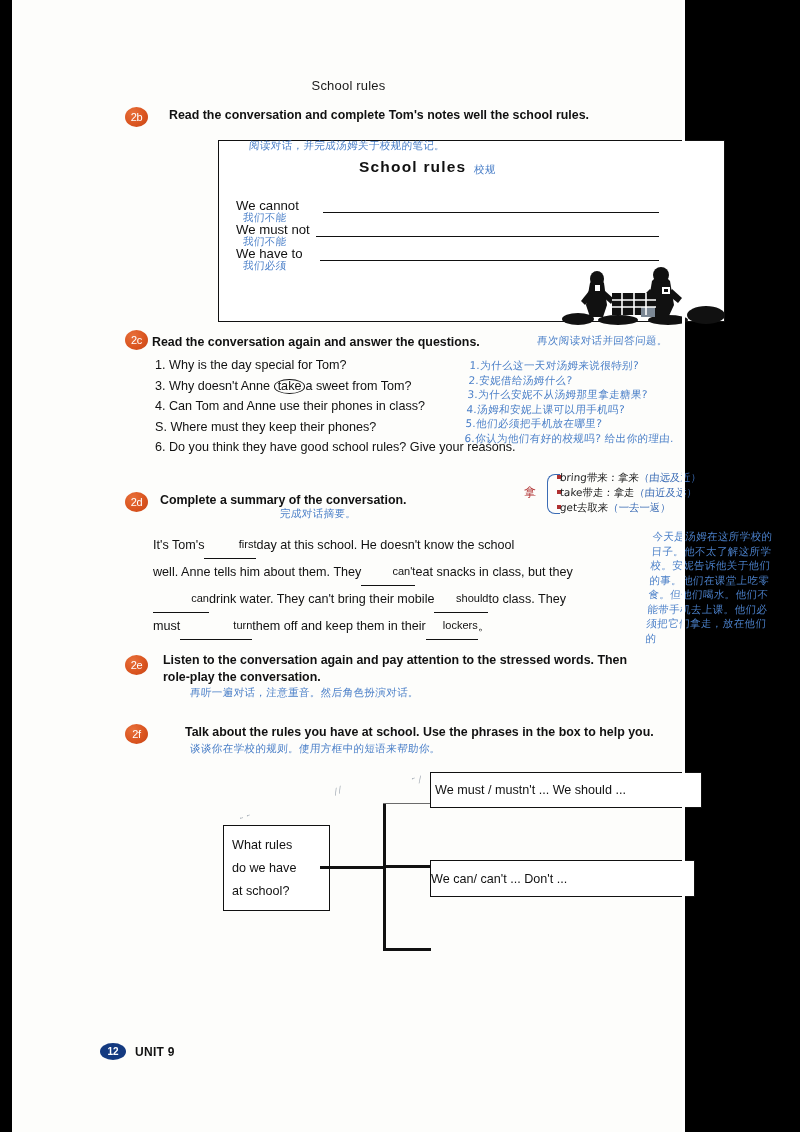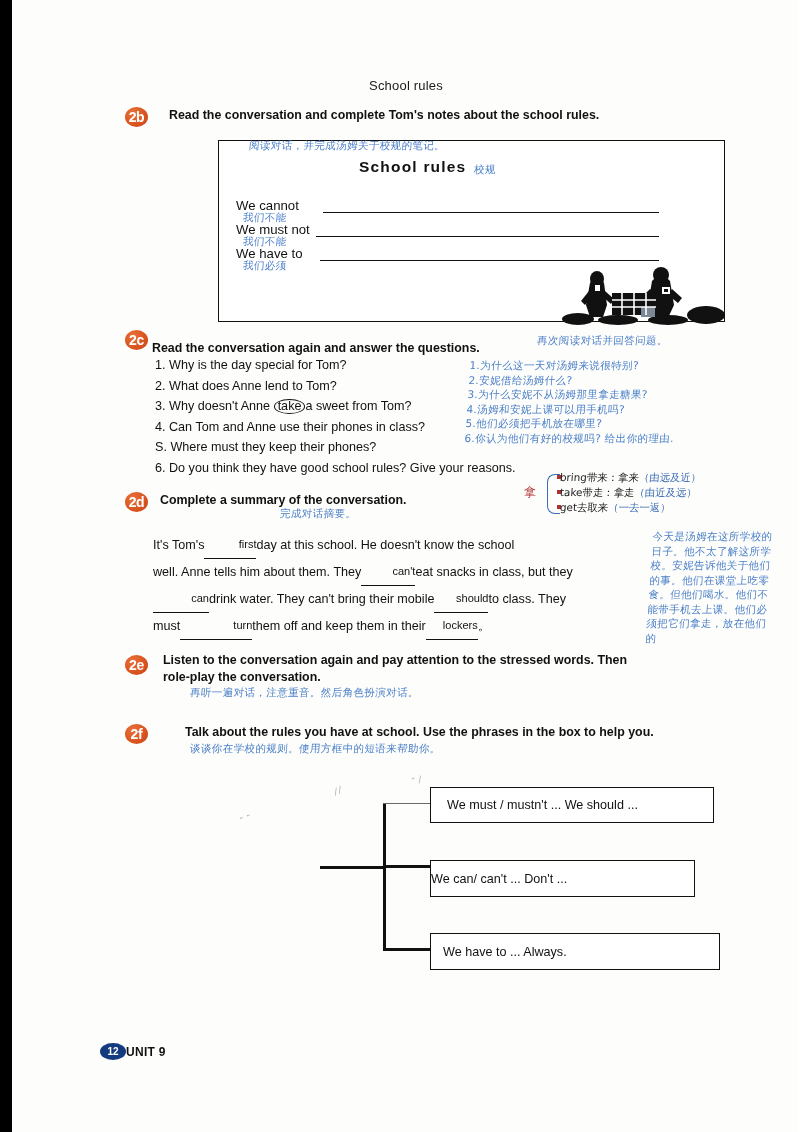--- a/index.html
+++ b/index.html
@@ -4,39 +4,39 @@
 <style>
   html,body{margin:0;padding:0;}
   body{
     width:800px;height:1132px;
     background:#000;
     font-family:"Liberation Sans", sans-serif;
     overflow:hidden;
   }
   .page{
     position:absolute;left:12px;top:0;
-    width:788px;height:1132px;
+    width:673px;height:1132px;
     background:#fdfdfb;
   }
   .page::after{
     content:"";position:absolute;right:0;top:0;width:3px;height:100%;
     background:#fff;
   }
   
   .page-title{
     position:absolute;top:78px;left:0;width:100%;
     text-align:center;font-size:13px;color:#1a1a1a;letter-spacing:.2px;
   }
   
   .sec{position:absolute;}
   .badge{
     position:absolute;
     width:23px;height:20px;border-radius:50%;
     background:radial-gradient(circle at 35% 30%, #e8703a 0%, #d9531e 60%, #c2451a 100%);
-    color:#fff;font-size:14px;font-weight:bold;
+    color:#fff;font-size:11px;font-weight:normal;
     display:flex;align-items:center;justify-content:center;
     letter-spacing:-.3px;
   }
   .heading{
     font-size:12.4px;font-weight:bold;color:#111;line-height:15px;
   }
   
   .hw{
     font-family:"DejaVu Sans", sans-serif;
     color:#4a7fc8;
@@ -110,44 +110,44 @@
   .flow{position:absolute;left:0;top:770px;width:788px;height:230px;}
   .fbox{
     position:absolute;border:1.8px solid #111;background:#fff;
     font-size:12.6px;color:#111;display:flex;align-items:center;
   }
   .fbox.left{
     left:211px;top:55px;width:97px;height:84px;
     flex-direction:column;align-items:flex-start;justify-content:center;
     padding:0 0 0 8px;line-height:23px;
   }
-  .fbox.r1{left:418px;top:17px;width:266px;height:34px;padding-left:16px;}
+  .fbox.r1{left:418px;top:2px;width:266px;height:34px;padding-left:4px;}
   .fbox.r2{left:418px;top:90px;width:263px;height:35px;}
   .fbox.r3{left:418px;top:163px;width:276px;height:35px;padding-left:12px;}
   .conn{position:absolute;background:#111;}
   .smudge{position:absolute;color:#9aa3ad;font-size:9px;font-family:"DejaVu Sans",sans-serif;}
   
-  .footer{position:absolute;left:88px;top:1043px;display:flex;align-items:center;}
+  .footer{position:absolute;left:88px;top:1043px;display:flex;align-items:center;gap:9px;}
   .pagenum{
     width:26px;height:17px;border-radius:50%;
     background:#143a80;color:#fff;font-size:10px;font-weight:bold;
     display:flex;align-items:center;justify-content:center;
   }
   .unit{font-size:12px;font-weight:bold;color:#111;letter-spacing:.3px;}
 </style>
 </head>
 <body>
 
 <div class="page">
 
   <div class="page-title">School rules</div>
 
   <div class="sec" style="left:113px;top:105px;width:660px;">
     <div class="badge" style="left:0;top:2px;">2b</div>
-    <div class="heading" style="position:absolute;left:44px;top:3px;">Read the conversation and complete Tom's notes about the school rules.</div>
+    <div class="heading" style="position:absolute;left:44px;top:3px;">Read the conversation and complete Tom's notes well the school rules.</div>
   </div>
 
   <div class="notebox">
     <div class="hw nb-top-note">阅读对话，并完成汤姆关于校规的笔记。</div>
     <div class="nb-title">School rules</div>
     <div class="hw nb-title-cn">校规</div>
 
     <div class="nb-line" style="left:17px;top:57px;">We cannot</div>
     <div class="rule" style="left:104px;top:71px;width:336px;"></div>
     <div class="hw" style="position:absolute;left:24px;top:70px;">我们不能</div>
@@ -187,27 +187,26 @@
       <g fill="#fff">
         <rect x="39" y="18" width="5" height="6"></rect>
         <rect x="106" y="20" width="8" height="7"></rect>
         <rect x="108" y="22" width="4" height="3" fill="#111"></rect>
       </g>
     </svg>
   </div>
 
   <div class="sec" style="left:113px;top:329px;width:660px;">
     <div class="badge" style="left:0;top:1px;">2c</div>
-    <div class="heading" style="position:absolute;left:27px;top:12px;">Read the conversation again and answer the questions.</div>
+    <div class="heading" style="position:absolute;left:27px;top:6px;">Read the conversation again and answer the questions.</div>
     <div class="hw" style="position:absolute;left:412px;top:5px;">再次阅读对话并回答问题。</div>
   </div>
 
   <div class="qlist" style="left:143px;top:355px;">
     <div>1. Why is the day special for Tom?</div>
-    <div>2. What does Anne lend to Tom?</div>
     <div><span>3. Why doesn't Anne </span><span class="circ-take">take</span><span>a sweet from Tom?</span></div>
     <div>4. Can Tom and Anne use their phones in class?</div>
     <div>S. Where must they keep their phones?</div>
     <div>6. Do you think they have good school rules? Give your reasons.</div>
   </div>
 
   <div class="cnblock hw" style="left:455px;top:358px;">
     <div>1.为什么这一天对汤姆来说很特别?</div>
     <div>2.安妮借给汤姆什么?</div>
     <div>3.为什么安妮不从汤姆那里拿走糖果?</div>
@@ -265,36 +264,38 @@
     <div class="badge" style="left:0;top:1px;">2f</div>
     <div class="heading" style="position:absolute;left:24px;top:2px;padding-left:36px;">Talk about the rules you have at school. Use the phrases in the box to help you.</div>
     <div class="hw" style="position:absolute;left:65px;top:19px;">谈谈你在学校的规则。使用方框中的短语来帮助你。</div>
   </div>
 
   <div class="flow">
     <div class="smudge" style="left:323px;top:16px;transform:rotate(-25deg);">⁄ ⁄</div>
     <div class="smudge" style="left:400px;top:6px;transform:rotate(-20deg);">˜ ⁄</div>
     <div class="smudge" style="left:228px;top:45px;transform:rotate(-20deg);">˜ ˜</div>
 
+    <div class="fbox left">
+      <span>What rules</span>
+      <span>do we have</span>
+      <span>at school?</span>
+    </div>
 
     <div class="conn" style="left:308px;top:96px;width:65px;height:2.6px;"></div>
     <div class="conn" style="left:371px;top:34px;width:2.6px;height:146px;"></div>
     <div class="conn" style="left:371px;top:33px;width:48px;height:1.4px;background:#6b6b6b;"></div>
     <div class="conn" style="left:371px;top:95px;width:48px;height:2.6px;"></div>
     <div class="conn" style="left:371px;top:178px;width:48px;height:2.6px;"></div>
 
     <div class="fbox r1">
         <span>We must / mustn't ... We should ...</span>
       </div>
     <div class="fbox r2">
         <span>We can/ can't ... Don't ...</span>
       </div>
-    <div class="fbox r3">
-        <span>We have to ... Always.</span>
-      </div>
   </div>
 
   <div class="footer">
     <div class="pagenum">12</div>
     <div class="unit">UNIT 9</div>
   </div>
 
 </div>
 
 </body></html>

